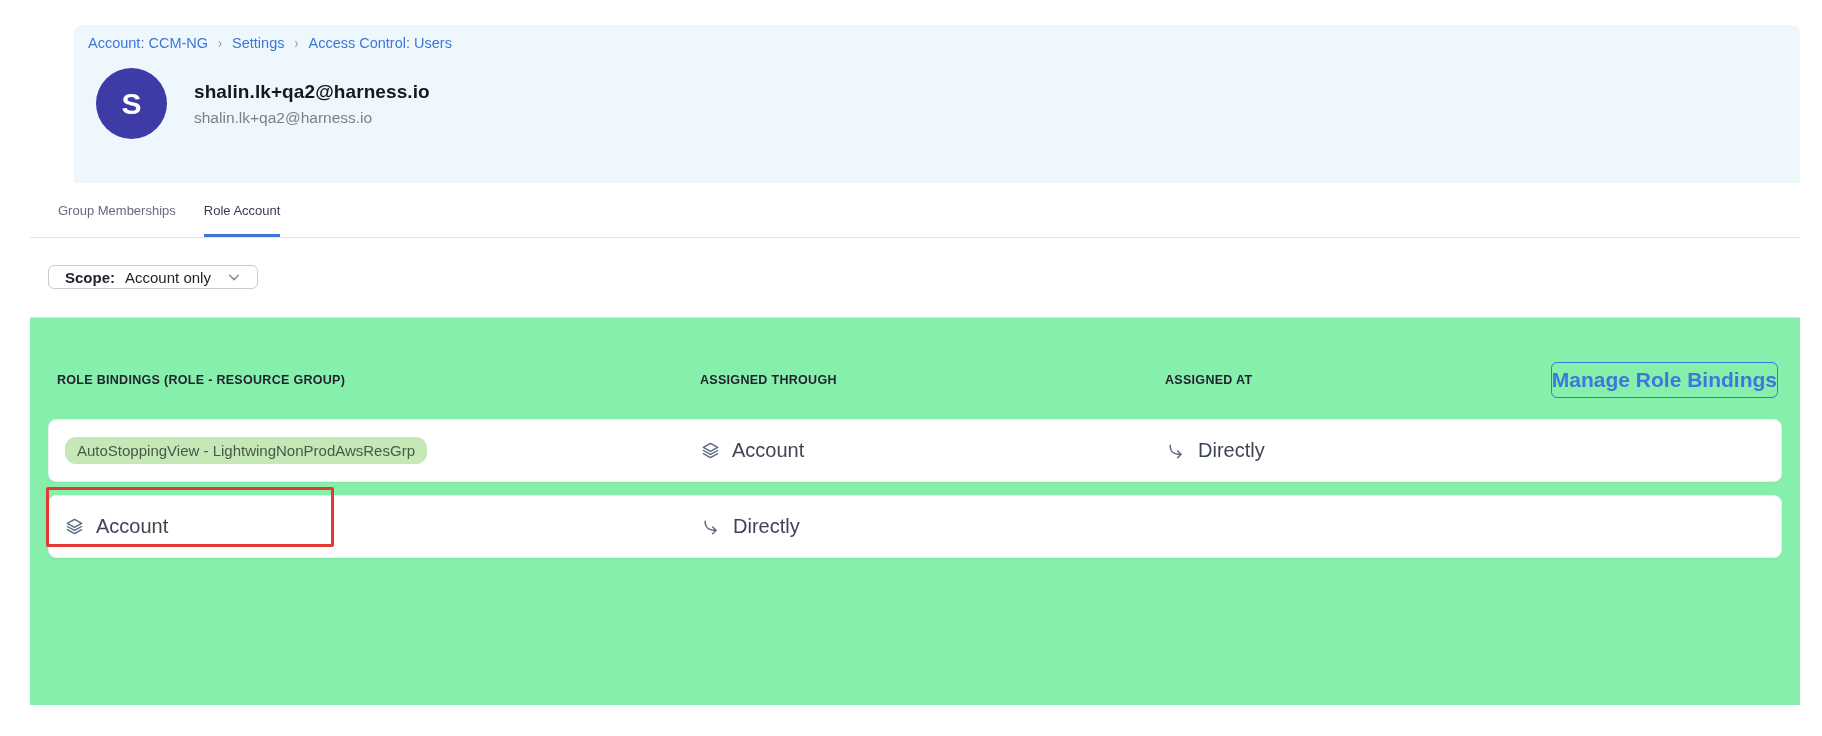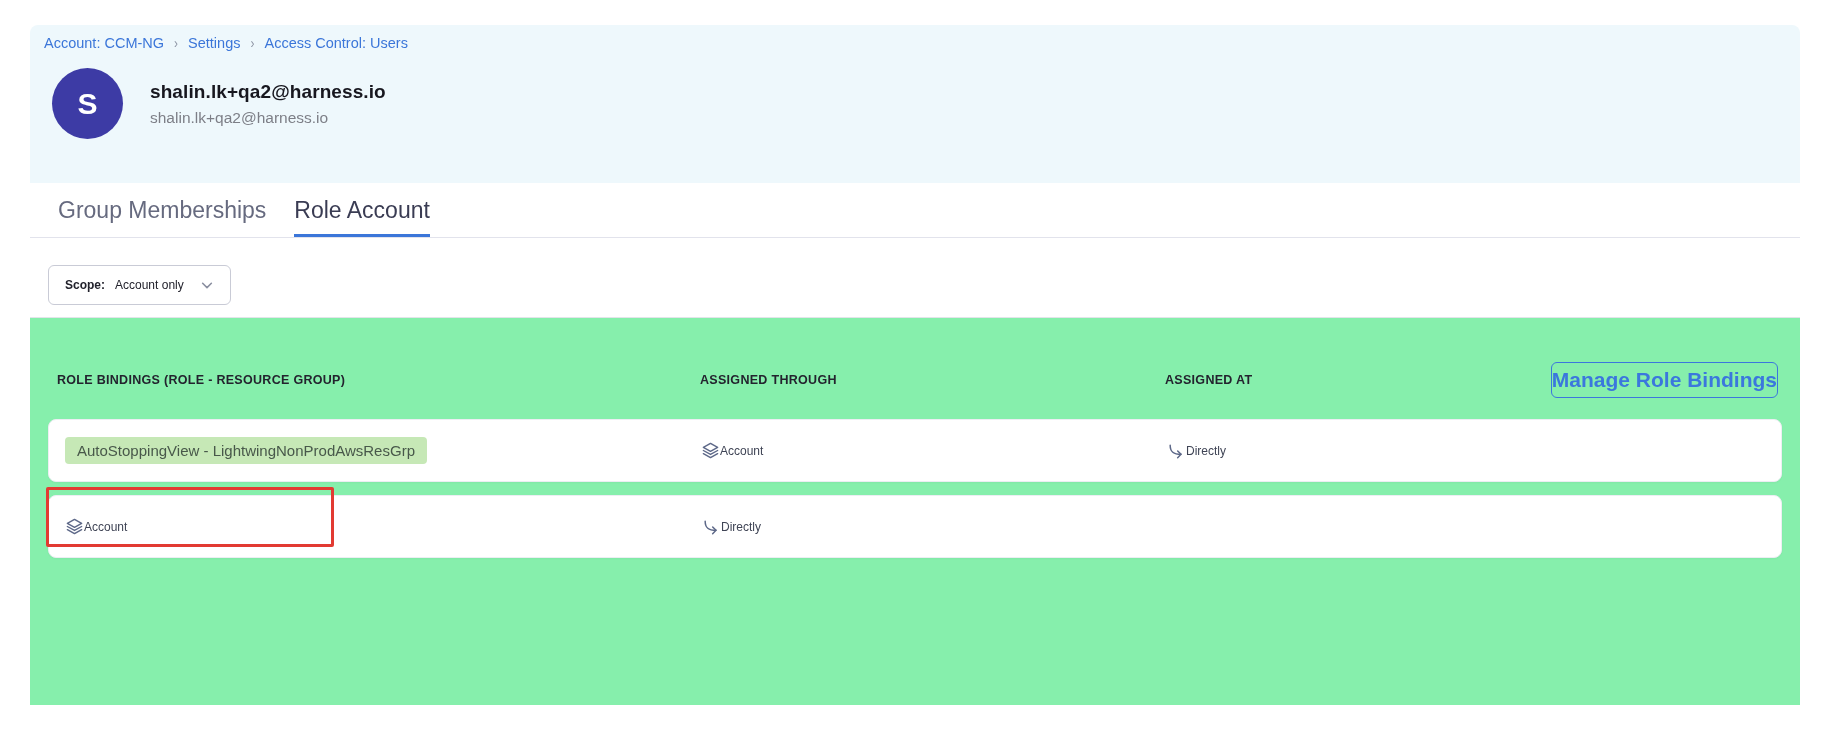--- a/index.html
+++ b/index.html
@@ -2,60 +2,60 @@
 <html><head>
 <meta charset="utf-8">
 <style>
   * { margin:0; padding:0; box-sizing:border-box; }
   html,body { width:1822px; height:736px; background:#ffffff; overflow:hidden;
               font-family:"Liberation Sans", sans-serif; }
   .page { position:relative; width:1822px; height:736px; background:#fff; }
   .panel { position:absolute; left:30px; top:25px; width:1770px; }
 
   
-  .hero { background:#eef8fc; height:158px; border-radius:8px 8px 0 0; padding:10px 0 0 14px; }
+  .hero { background:#eef8fc; height:158px; border-radius:8px 8px 0 0; padding:10px 0 0 14px;margin-left:44px; }
   .breadcrumb { display:flex; align-items:center; gap:10px; font-size:14.5px; color:#3b76d9; }
   .crumb { color:#3b76d9; cursor:pointer; }
   .crumb-sep { color:#8d94a3; font-size:12px; transform:scaleY(1.2); }
   .user-block { display:flex; align-items:center; margin-top:17px; margin-left:8px; gap:27px; }
   .avatar { width:71px; height:71px; border-radius:50%; background:#3d3ba5; color:#fff;
             display:flex; align-items:center; justify-content:center;
             font-size:30px; font-weight:bold; }
   .user-title { font-size:19px; font-weight:600; color:#17171f; letter-spacing:.1px; }
   .user-sub { font-size:15.5px; color:#7d7f87; margin-top:6px; }
 
   
   .tabs { display:flex; align-items:stretch; height:55px; padding-left:28px; gap:28px;
           background:#fff; border-bottom:1px solid #e2e3ec; }
-  .tab { display:flex; align-items:center; font-size:23px; color:#666a7f; cursor:pointer; }
+  .tab { display:flex; align-items:center; font-size:13px; color:#666a7f; cursor:pointer; }
   .tab.active { color:#3a3c53; box-shadow:inset 0 -3px 0 #3b76d9; }
 
   
   .filter-row { height:80px; background:#fff; padding:27px 0 0 18px; border-bottom:1px solid #e3e4ea; }
-  .scope-btn { display:inline-flex; align-items:center; gap:10px; height:40px; padding:0 16px;
+  .scope-btn { display:inline-flex; align-items:center; gap:10px; height:24px; padding:0 16px;
                background:#fff; border:1px solid #c9cbd6; border-radius:6px; cursor:pointer;
-               font-size:12px; color:#22222c; }
+               font-size:15px; color:#22222c; }
   .scope-label { font-weight:bold; }
   .scope-caret { display:flex; color:#8a8fa0; margin-left:6px; }
 
   
   .table-section { background:#86efac; height:387px; position:relative; }
   .thead { display:grid; grid-template-columns:643px 465px 1fr auto; align-items:center;
            padding:44px 22px 0 27px; }
   .th { font-size:12.5px; font-weight:bold; color:#23232e; letter-spacing:.3px; }
   .manage-btn { background:transparent; border:1.5px solid #3b77dd; color:#3b77dd;
                 border-radius:6px; font-size:21px; font-weight:600; padding:5px 0;
                 font-family:"Liberation Sans",sans-serif; cursor:pointer; }
   .rows { padding:21px 18px 0 18px; display:flex; flex-direction:column; gap:13px; }
   .row-card { background:#fff; border:1px solid #eceef3; border-radius:8px; height:63px;
               display:grid; grid-template-columns:636px 465px 1fr; align-items:center;
               padding:0 0 0 16px; box-shadow:0 1px 2px rgba(40,41,61,.04); cursor:pointer; }
   .pill { display:inline-block; background:#c6e8b6; color:#48584a; font-size:15px;
-          padding:5px 12px; border-radius:4px; max-width:fit-content; }
-  .cell { display:flex; align-items:center; gap:0; font-size:12px; color:#3f4455; }
+          padding:5px 12px; border-radius:11px; max-width:fit-content; }
+  .cell { display:flex; align-items:center; gap:12px; font-size:20px; color:#3f4455; }
   .cell svg { color:#5d6888; flex:none; }
 
   
   .annotation-rect { position:absolute; left:46px; top:487px; width:288px; height:60px;
                      border:3px solid #e23a32; border-radius:2px; pointer-events:none; z-index:5; }
 </style>
 </head>
 <body>
 
 <div class="page">

